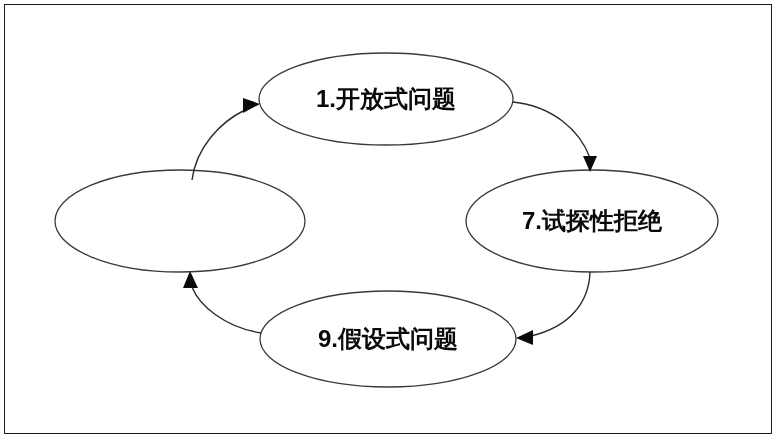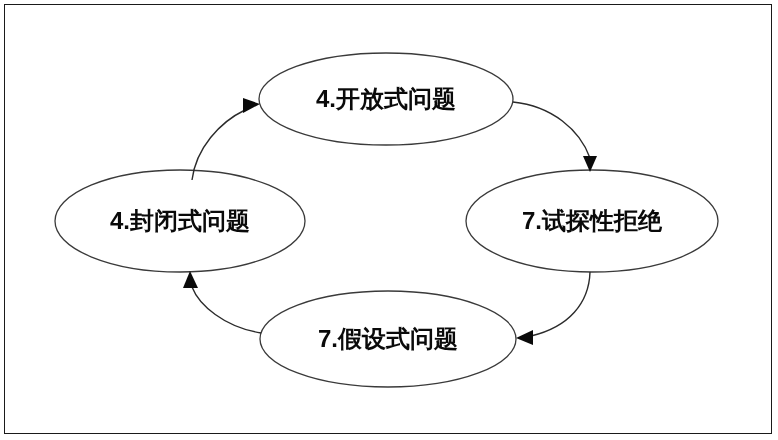--- a/index.html
+++ b/index.html
@@ -81,21 +81,20 @@
       <polygon points="190,271 198,288, 183,288" fill="#0a0a0a"></polygon>
     </g>
 
     <g>
       <path d="M 192 180 C 196 148, 220 122, 245 110" fill="none" stroke="#2b2b2b" stroke-width="1.4"></path>
       <polygon points="260,104 243,113, 243,98" fill="#0a0a0a"></polygon>
     </g>
 
   </svg>
 
-  <div class="node-label" style="left:386px; top:99px;">4.开放式问题</div>
+  <div class="node-label" style="left:386px; top:99px;">1.开放式问题</div>
 
   <div class="node-label" style="left:592px; top:221px;">7.试探性拒绝</div>
 
-  <div class="node-label" style="left:388px; top:339px;">7.假设式问题</div>
+  <div class="node-label" style="left:388px; top:339px;">9.假设式问题</div>
 
-  <div class="node-label" style="left:180px; top:221px;">4.封闭式问题</div>
 
 </div>
 
 </body></html>

